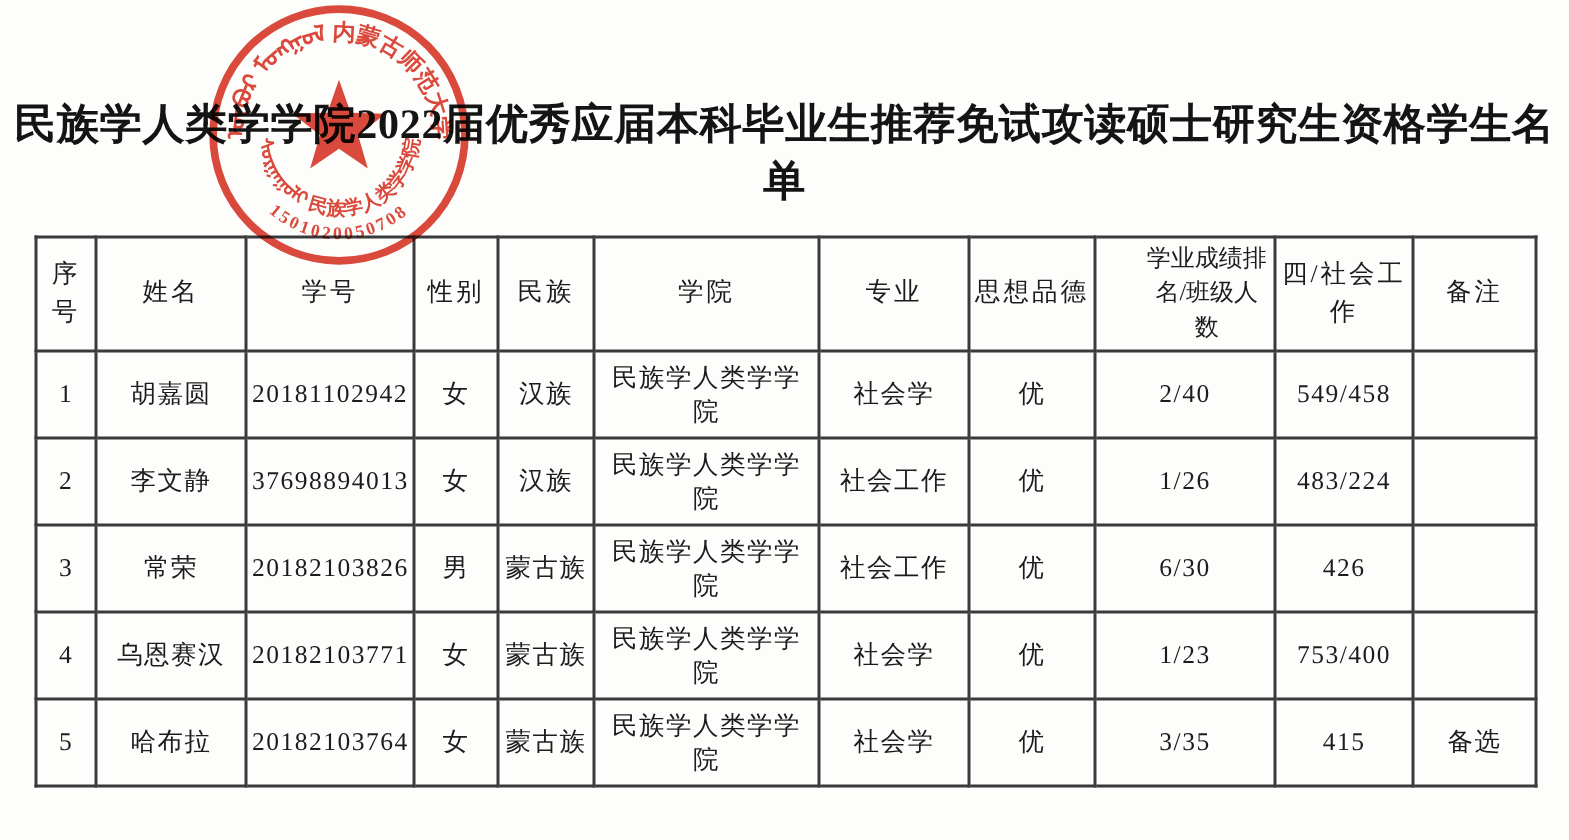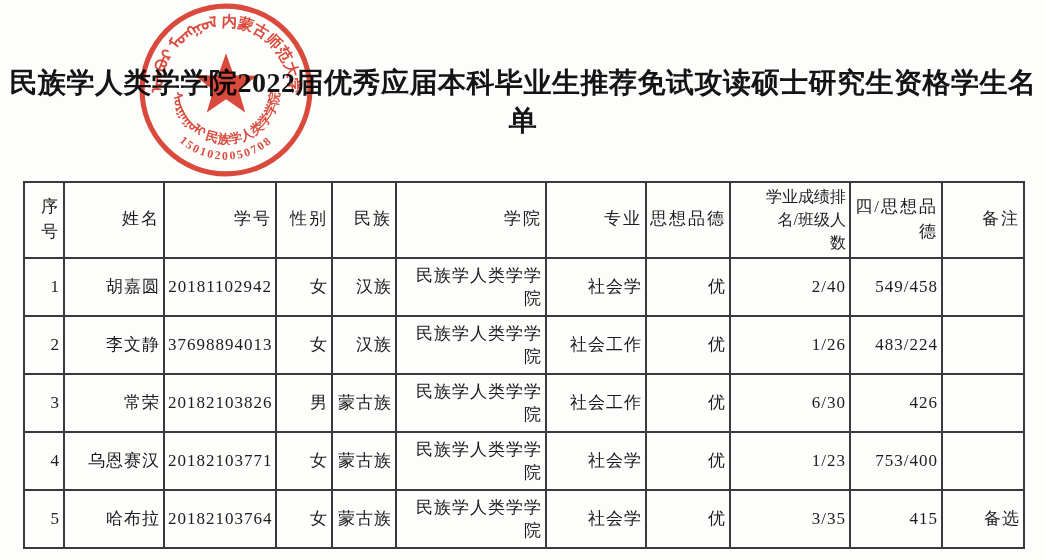--- a/index.html
+++ b/index.html
@@ -17,21 +17,21 @@
   
   .seal{
     position:absolute;left:138px;top:2px;width:176px;height:176px;
     z-index:2;mix-blend-mode:multiply;opacity:.92;pointer-events:none;
   }
   .seal text{font-family:"Liberation Serif","DejaVu Serif",serif;font-weight:bold;}
   
   table.roster{
     position:absolute;left:23px;top:157px;width:1000px;
     border-collapse:collapse;table-layout:fixed;
-    text-align:right;z-index:1;margin-top:24px;
+    text-align:center;z-index:1;
   }
   table.roster th, table.roster td{
     border:2px solid #3a3a3a;
     height:52px;
     padding:2px 3px;
     vertical-align:middle;
     font-weight:normal;
     overflow:hidden;
   }
   table.roster th{font-size:17px;letter-spacing:2px;line-height:1.45;}
@@ -85,21 +85,21 @@
       <tr>
         <th>序号</th>
         <th>姓名</th>
         <th>学号</th>
         <th>性别</th>
         <th>民族</th>
         <th>学院</th>
         <th>专业</th>
         <th>思想品德</th>
         <th class="th-tight">学业成绩排名/班级人数</th>
-        <th>四/思想品德</th>
+        <th>四/社会工作</th>
         <th>备注</th>
       </tr>
     </thead>
     <tbody>
       <tr>
         <td class="num">1</td>
         <td>胡嘉圆</td>
         <td class="num">20181102942</td>
         <td>女</td>
         <td>汉族</td>

